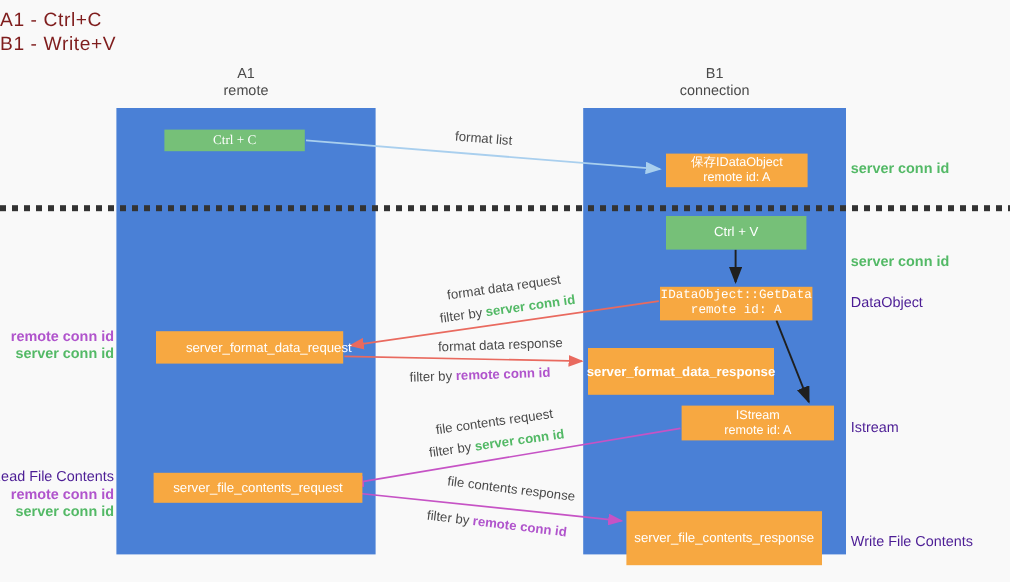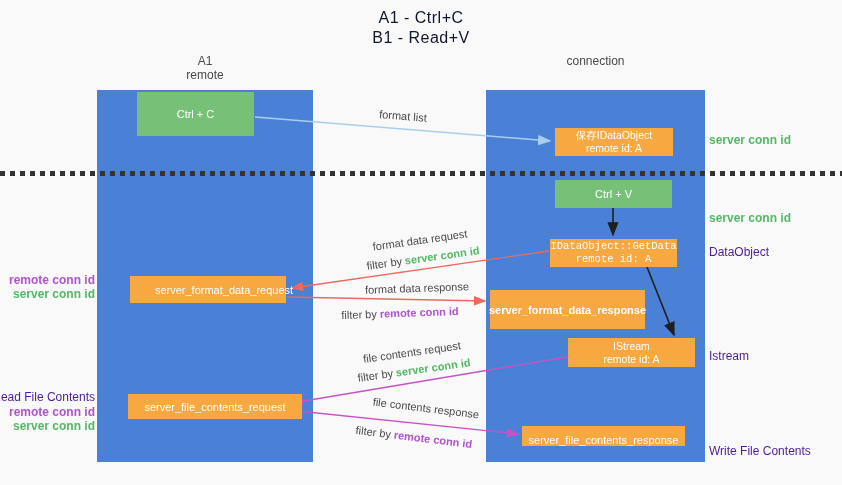--- a/index.html
+++ b/index.html
@@ -4,22 +4,22 @@
 <style>
   html,body{margin:0;padding:0;}
   body{
     width:842px;height:485px;position:relative;overflow:hidden;
     background:#f9f9f9;
     font-family:"Liberation Sans", sans-serif;
     color:#3f3f3f;
   }
   .abs{position:absolute;}
   .title{
-    top:8px;left:0;width:842px;text-align:center;
-    font-size:16px;line-height:20px;color:#0f172a;letter-spacing:0.5px;
+    top:8px;left:0;width:842px;text-align:left;
+    font-size:16px;line-height:20px;color:#7f1d1d;letter-spacing:0.5px;
   }
   .col-header{
     top:54px;text-align:center;font-size:12px;line-height:14px;color:#4a4a4a;
   }
   .lifeline{
     top:90px;height:372px;background:#4a80d6;
   }
   .dash-sep{
     top:171px;left:0;width:842px;height:5px;
     background:repeating-linear-gradient(90deg,#333 0 5px,transparent 5px 10px);
@@ -43,28 +43,29 @@
   .left-note{right:747px;text-align:right;}
   .right-note{left:709px;text-align:left;}
   svg.overlay{position:absolute;top:0;left:0;pointer-events:none;}
   .pre{margin-right:3px;}
 </style>
 </head>
 <body>
 
 <div class="abs title">
   <div>A1 - Ctrl+C</div>
-  <div>B1 - Read+V</div>
+  <div>B1 - Write+V</div>
 </div>
 
 <div class="abs col-header" style="left:97px;width:216px;">
   <div>A1</div>
   <div>remote</div>
 </div>
 <div class="abs col-header" style="left:486px;width:219px;">
+  <div>B1</div>
   <div>connection</div>
 </div>
 
 <div class="abs lifeline" style="left:97px;width:216px;"></div>
 <div class="abs lifeline" style="left:486px;width:219px;"></div>
 
 <div class="abs dash-sep"></div>
 
 <svg class="overlay" width="842" height="485" viewBox="0 0 842 485">
   <defs>
@@ -83,21 +84,21 @@
   </defs>
   <line x1="255" y1="117" x2="550" y2="141" stroke="#a9cfee" stroke-width="1.5" marker-end="url(#m-blue)"></line>
   <line x1="613" y1="208" x2="613" y2="235" stroke="#1f1f1f" stroke-width="1.6" marker-end="url(#m-black)"></line>
   <line x1="549" y1="251" x2="292" y2="288" stroke="#e96a5f" stroke-width="1.4" marker-end="url(#m-red)"></line>
   <line x1="287" y1="297" x2="485" y2="301" stroke="#e96a5f" stroke-width="1.4" marker-end="url(#m-red)"></line>
   <line x1="647" y1="267" x2="674" y2="335" stroke="#1f1f1f" stroke-width="1.6" marker-end="url(#m-black)"></line>
   <line x1="567" y1="357" x2="292" y2="403" stroke="#c653c5" stroke-width="1.4" marker-end="url(#m-mag)"></line>
   <line x1="288" y1="410" x2="518" y2="434" stroke="#c653c5" stroke-width="1.4" marker-end="url(#m-mag)"></line>
 </svg>
 
-<div class="abs box single green-box" style="left:137px;top:92px;width:117px;height:44px;">
+<div class="abs box single green-box" style="left:137px;top:108px;width:117px;height:18px;font-family:Liberation Serif, serif;">
   <span>Ctrl + C</span>
 </div>
 
 <div class="abs box orange-box" style="left:555px;top:128px;width:118px;height:28px;">
   <span class="l1">保存IDataObject</span>
   <span class="l2">remote id: A</span>
 </div>
 
 <div class="abs box single green-box" style="left:555px;top:180px;width:117px;height:28px;">
   <span>Ctrl + V</span>
@@ -118,21 +119,21 @@
 
 <div class="abs box orange-box" style="left:568px;top:338px;width:127px;height:29px;">
   <span class="l1">IStream</span>
   <span class="l2">remote id: A</span>
 </div>
 
 <div class="abs box single orange-box" style="left:128px;top:394px;width:174px;height:25px;">
   <span>server_file_contents_request</span>
 </div>
 
-<div class="abs box single orange-box" style="left:522px;top:426px;width:163px;height:20px;justify-content:flex-end;">
+<div class="abs box single orange-box" style="left:522px;top:426px;width:163px;height:45px;">
   <span>server_file_contents_response</span>
 </div>
 
 <div class="abs mid-label" style="left:403px;top:116px;--rot:4.5deg;">format list</div>
 
 <div class="abs mid-label" style="left:420px;top:240px;--rot:-8deg;">format data request</div>
 <div class="abs mid-label" style="left:423px;top:258px;--rot:-8deg;">
   <span class="pre">filter by</span><span class="bold-green">server conn id</span>
 </div>
 

